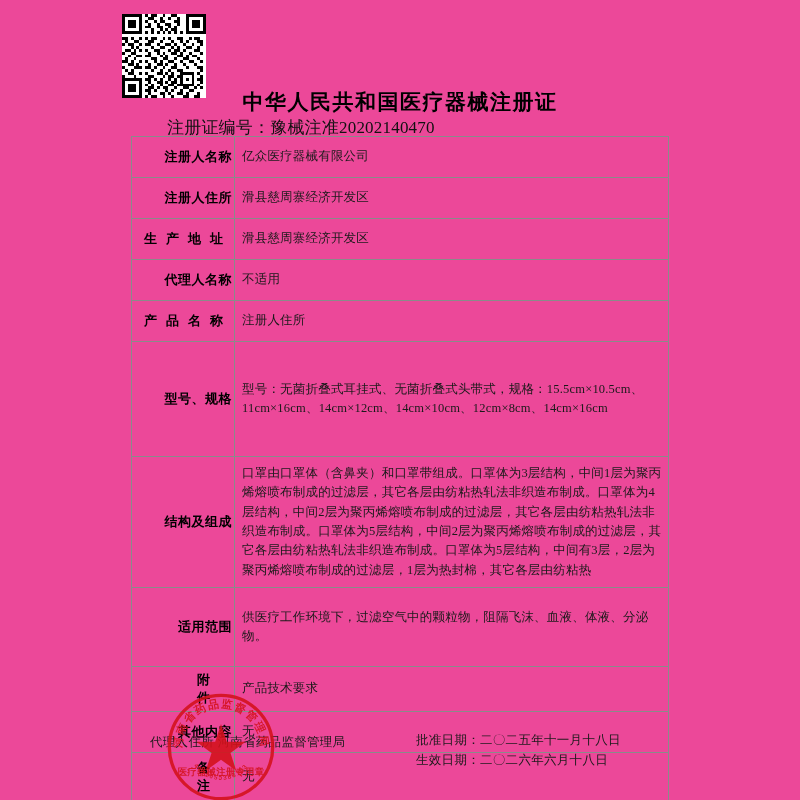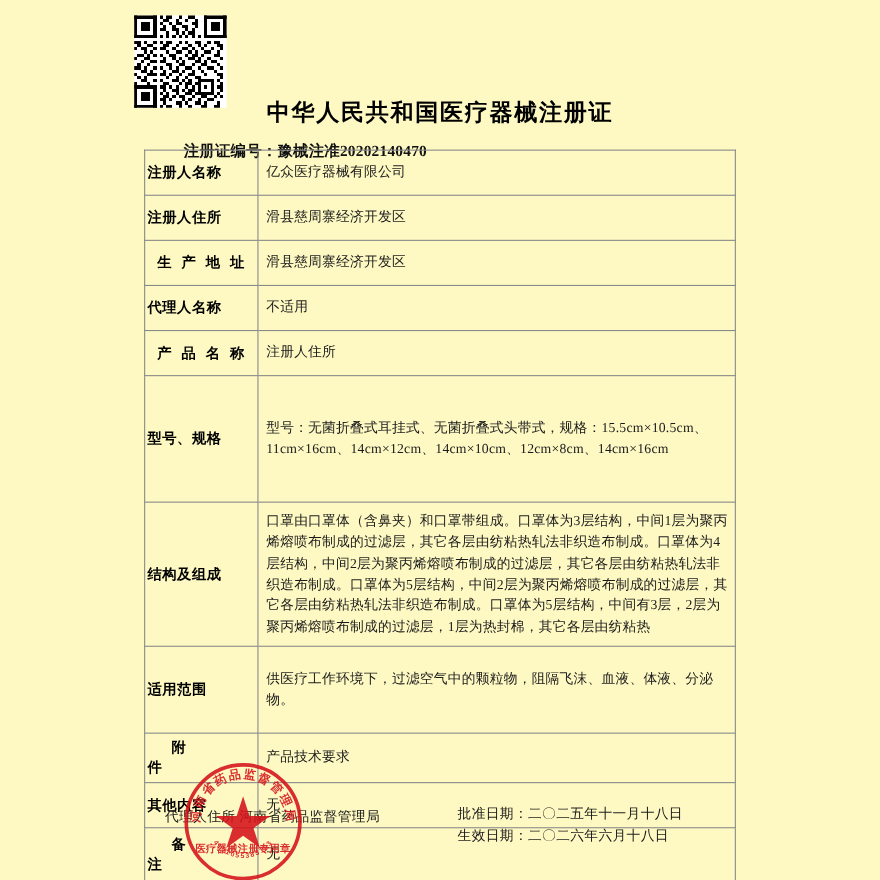--- a/index.html
+++ b/index.html
@@ -4,21 +4,21 @@
 <style>
   html, body {
     margin: 0;
     padding: 0;
     background: #ffffff;
   }
   #page {
     position: relative;
     width: 800px;
     height: 800px;
-    background: #fef9c3;
+    background: #ec4899;
     font-family: "Liberation Serif", "DejaVu Serif", serif;
     color: #1a1a1a;
     overflow: hidden;
   }
 
   
   #qr-code {
     position: absolute;
     left: 122px;
     top: 14px;
@@ -37,44 +37,43 @@
     font-size: 21px;
     font-weight: bold;
     letter-spacing: 1.5px;
     font-family: "Liberation Sans", "DejaVu Sans", sans-serif;
     color: #000;
   }
   #cert-number {
     position: absolute;
     left: 167px;
     top: 116px;
-    font-size: 14px;
-    font-weight: bold;
+    font-size: 17px;
+    font-weight: normal;
     letter-spacing: 0.2px;
     color: #111;
-    margin-top: 13px;
   }
 
   
   #cert-table {
     position: absolute;
     left: 131px;
     top: 136px;
     width: 538px;
     border-collapse: collapse;
     table-layout: fixed;
   }
   #cert-table td {
     border: 1px solid #8a8a8a;
     vertical-align: middle;
     padding: 0;
   }
   #cert-table td.lbl {
     width: 98px;
-    text-align: left;
+    text-align: right;
     font-weight: bold;
     font-size: 13px;
     font-family: "Liberation Sans", "DejaVu Sans", sans-serif;
     color: #000;
     letter-spacing: 0.5px;
     padding: 4px 2px;
   }
   #cert-table td.val {
     padding: 5px 6px 5px 7px;
     font-size: 12.5px;

